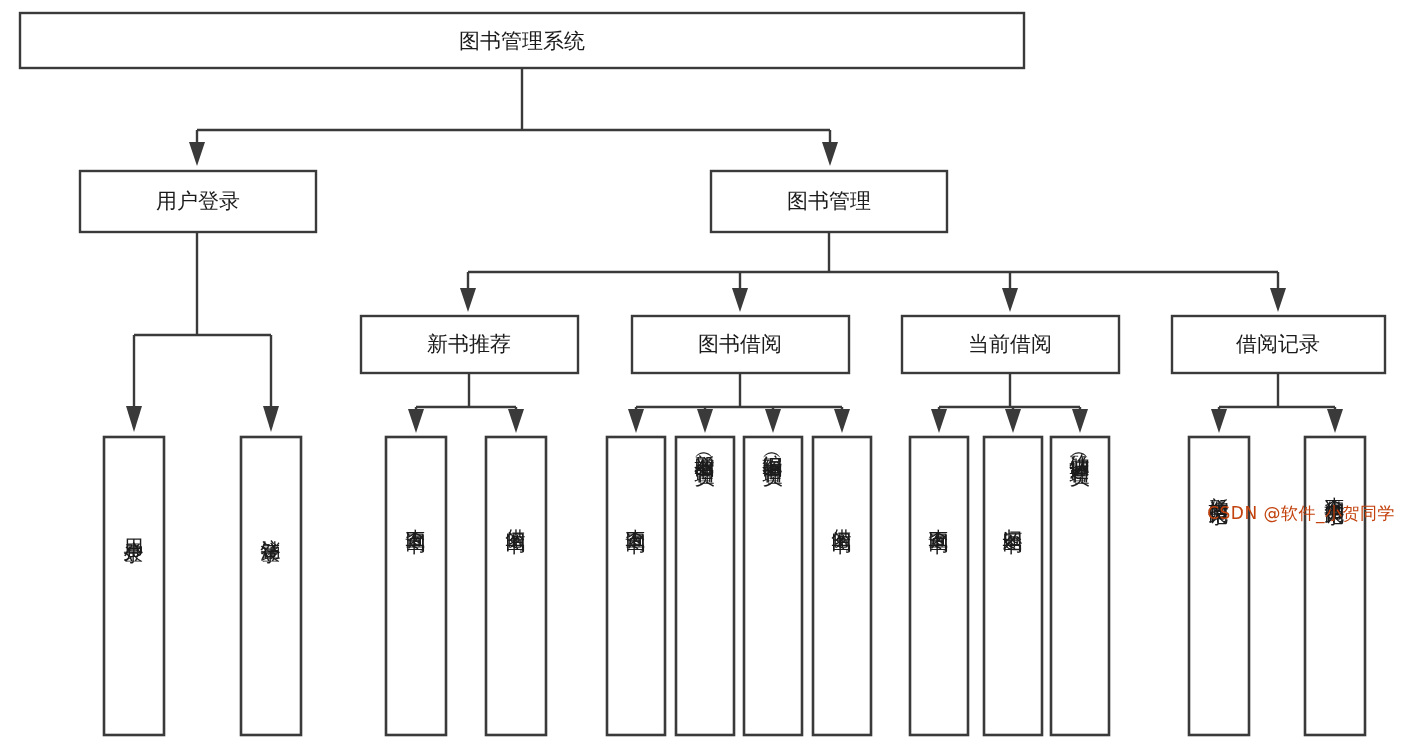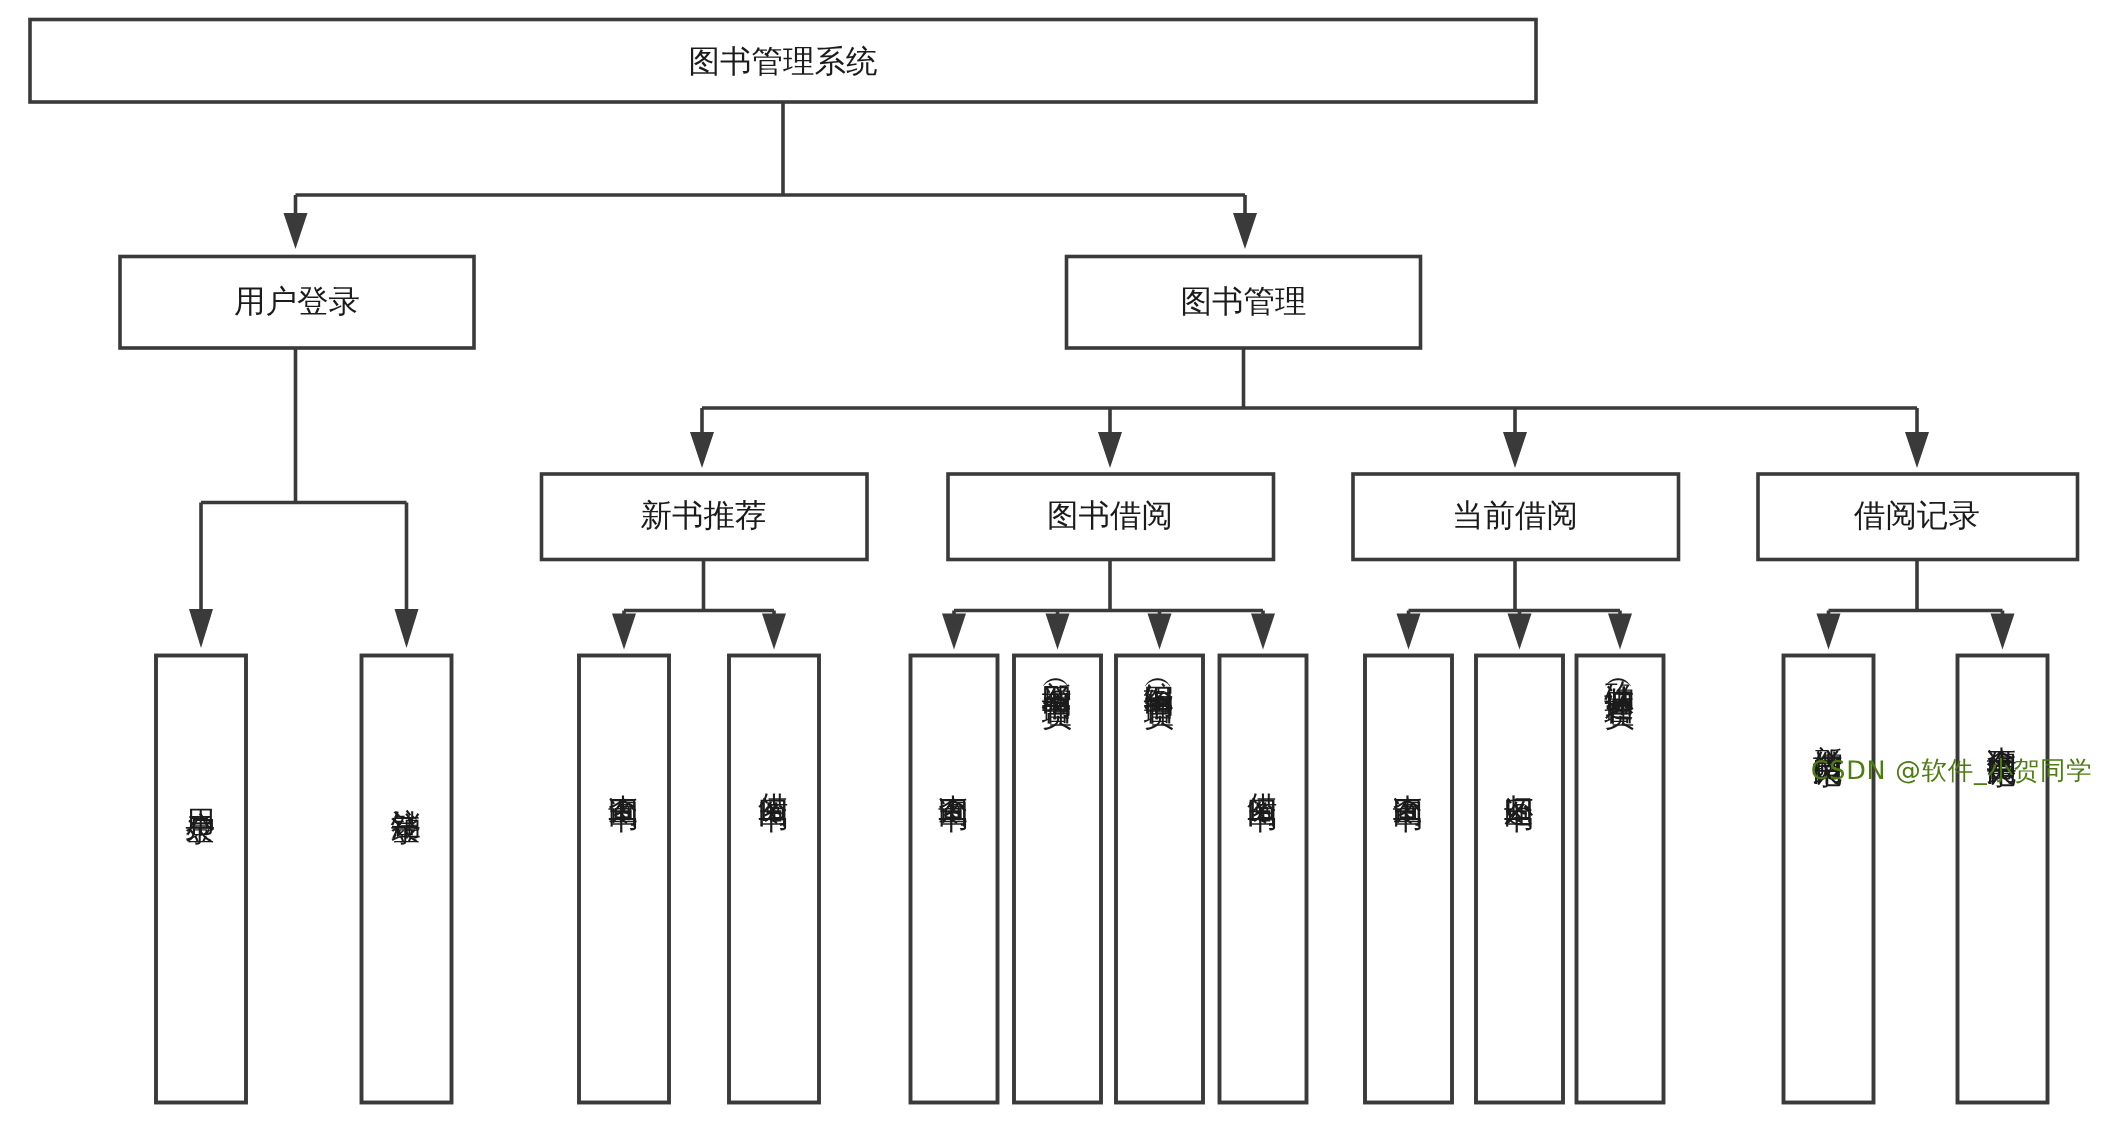--- a/index.html
+++ b/index.html
@@ -57,21 +57,21 @@
     font-size: 20px;
     writing-mode: vertical-rl;
     text-orientation: upright;
     letter-spacing: 2px;
     text-anchor: middle;
   }
   .watermark {
     position: absolute;
     right: 10px;
     bottom: 6px;
-    color: #4d7c0f;
+    color: #c2410c;
     font-size: 17px;
     font-family: "DejaVu Sans", "Liberation Sans", sans-serif;
     letter-spacing: 0.5px;
     white-space: nowrap;
     pointer-events: none;
   }
 </style>
 </head>
 <body>
 

